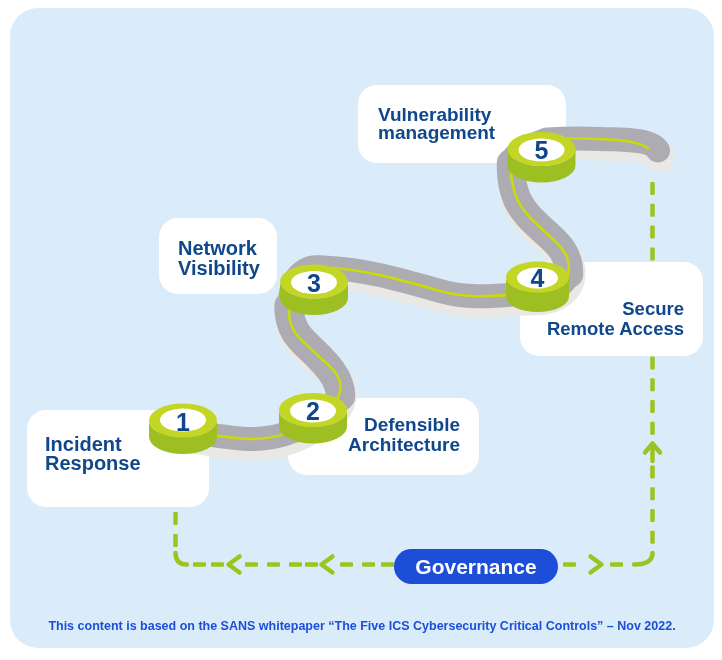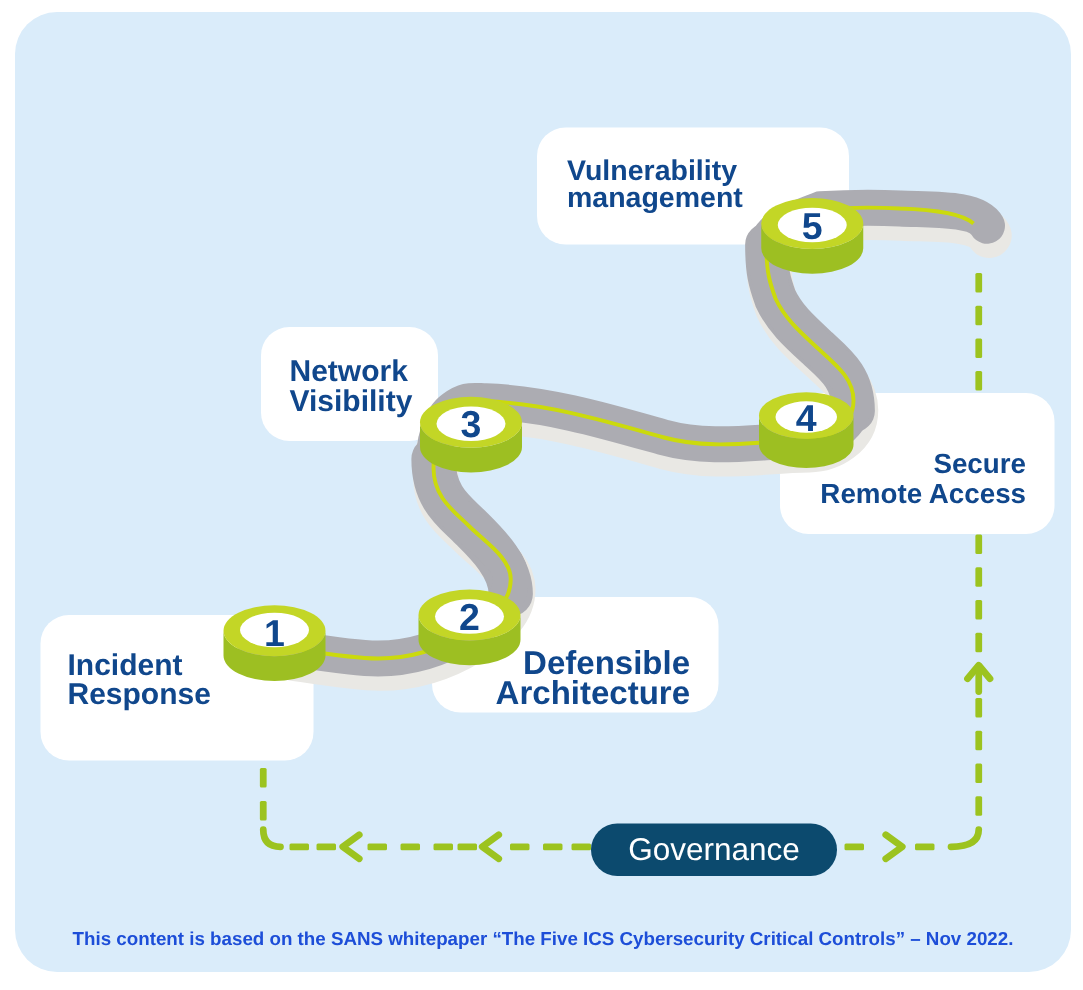--- a/index.html
+++ b/index.html
@@ -4,25 +4,25 @@
 <style>
   html,body{margin:0;padding:0;background:#ffffff;width:722px;height:660px;overflow:hidden;}
   *{box-sizing:border-box;font-family:"Liberation Sans",sans-serif;}
   #stage{position:relative;width:722px;height:660px;}
   #bg{position:absolute;left:10px;top:8px;width:704px;height:640px;border-radius:28px;background:#daecfa;}
   #hdr{position:absolute;left:40px;top:8px;width:262px;height:92px;background:#0c4391;border-radius:4px 4px 24px 24px;text-align:center;color:#fff;}
   #hdr .t1{font-size:44px;font-weight:bold;line-height:44px;margin-top:16.5px;letter-spacing:-0.5px;}
   #hdr .t2{font-size:11.7px;font-weight:bold;margin-top:2px;letter-spacing:0px;}
   .card{position:absolute;background:#ffffff;border-radius:19px;color:#10478c;font-weight:bold;font-size:20px;line-height:19.5px;}
   #c1{left:27px;top:410px;width:182px;height:97px;padding:24.5px 0 0 18px;}
-  #c2{left:288px;top:398px;width:191px;height:77px;padding:34px 19px 0 0;text-align:right;font-size:22px;}
-  #c3{left:159px;top:218px;width:118px;height:76px;padding:21px 0 0 19px;margin-left:15px;}
+  #c2{left:288px;top:398px;width:191px;height:77px;padding:17px 19px 0 0;text-align:right;font-size:19px;}
+  #c3{left:159px;top:218px;width:118px;height:76px;padding:21px 0 0 19px;}
   #c4{left:520px;top:262px;width:183px;height:94px;padding:37px 19px 0 0;text-align:right;font-size:18.5px;}
   #c5{left:358px;top:85px;width:208px;height:78px;padding:20.5px 0 0 20px;font-size:19px;line-height:18.5px;}
-  #pill{position:absolute;left:394px;top:549px;width:164px;height:35px;border-radius:17.5px;background:#0c4a6e;color:#fff;font-weight:normal;font-size:21px;text-align:center;line-height:35px;}
+  #pill{position:absolute;left:394px;top:549px;width:164px;height:35px;border-radius:17.5px;background:#1d4ed8;color:#fff;font-weight:bold;font-size:21px;text-align:center;line-height:35px;}
   #foot{position:absolute;left:10px;top:619px;width:704px;text-align:center;color:#1d4ed8;font-size:12.5px;font-weight:bold;letter-spacing:0px;}
   svg{position:absolute;left:0;top:0;}
 </style>
 </head>
 <body>
 <div id="stage">
   <div id="bg"></div>
 
   <svg id="dash" width="722" height="660" viewBox="0 0 722 660">
     <g fill="#9cc31f">

